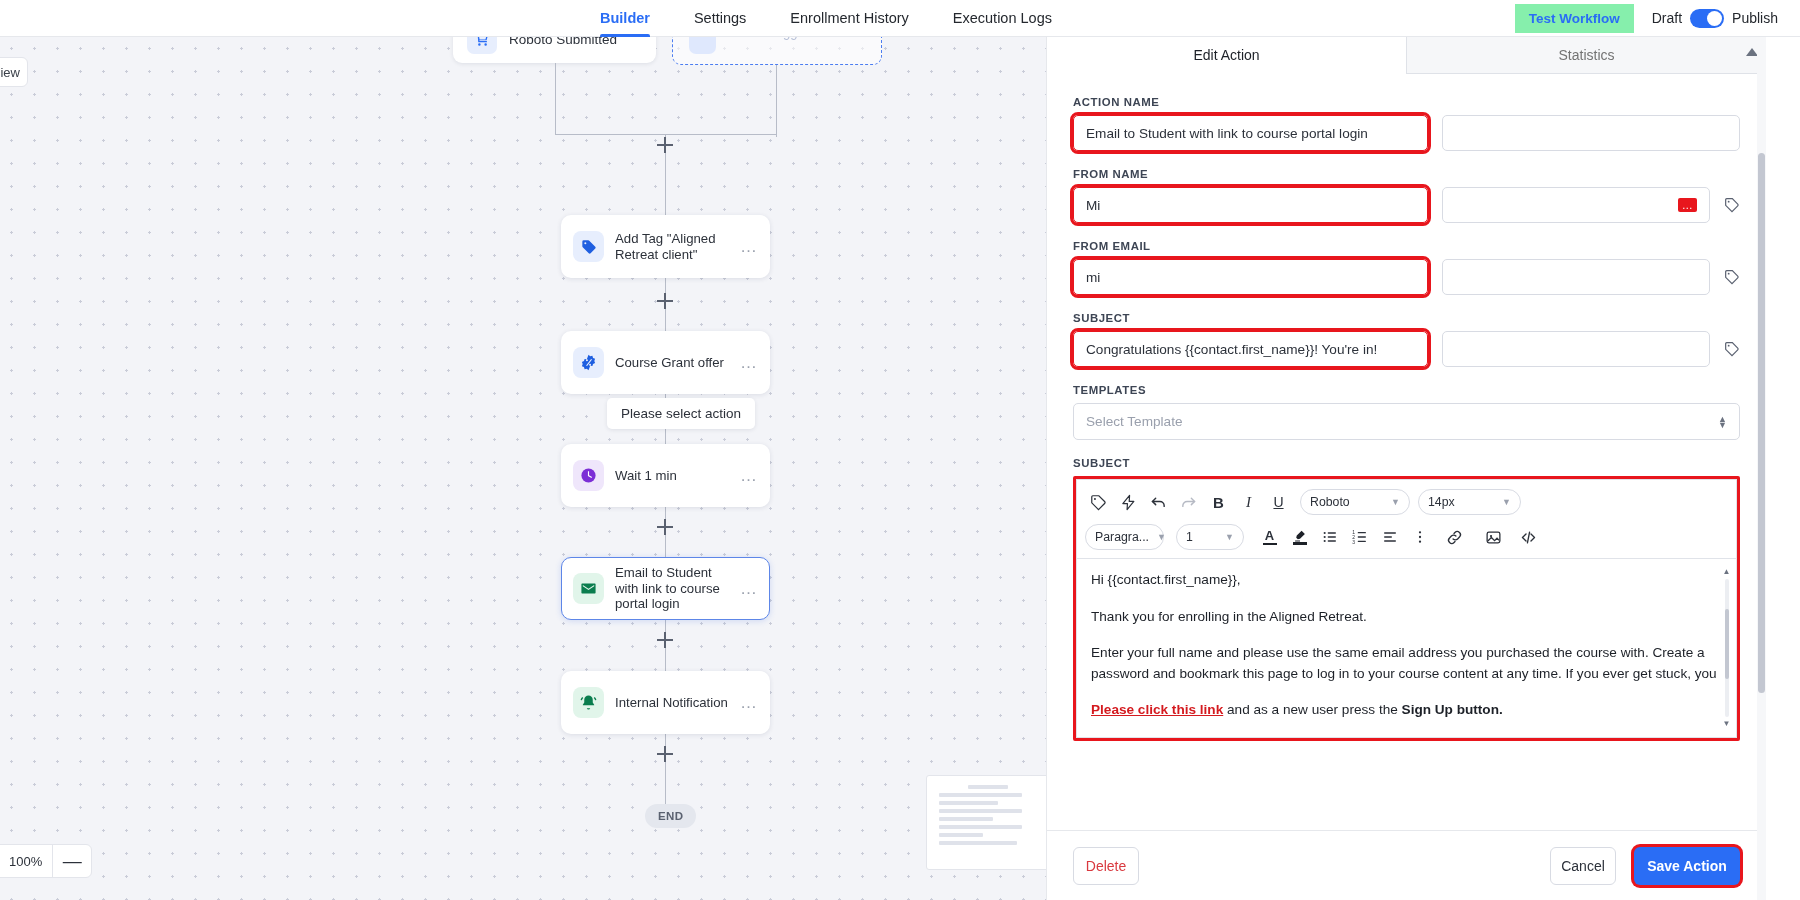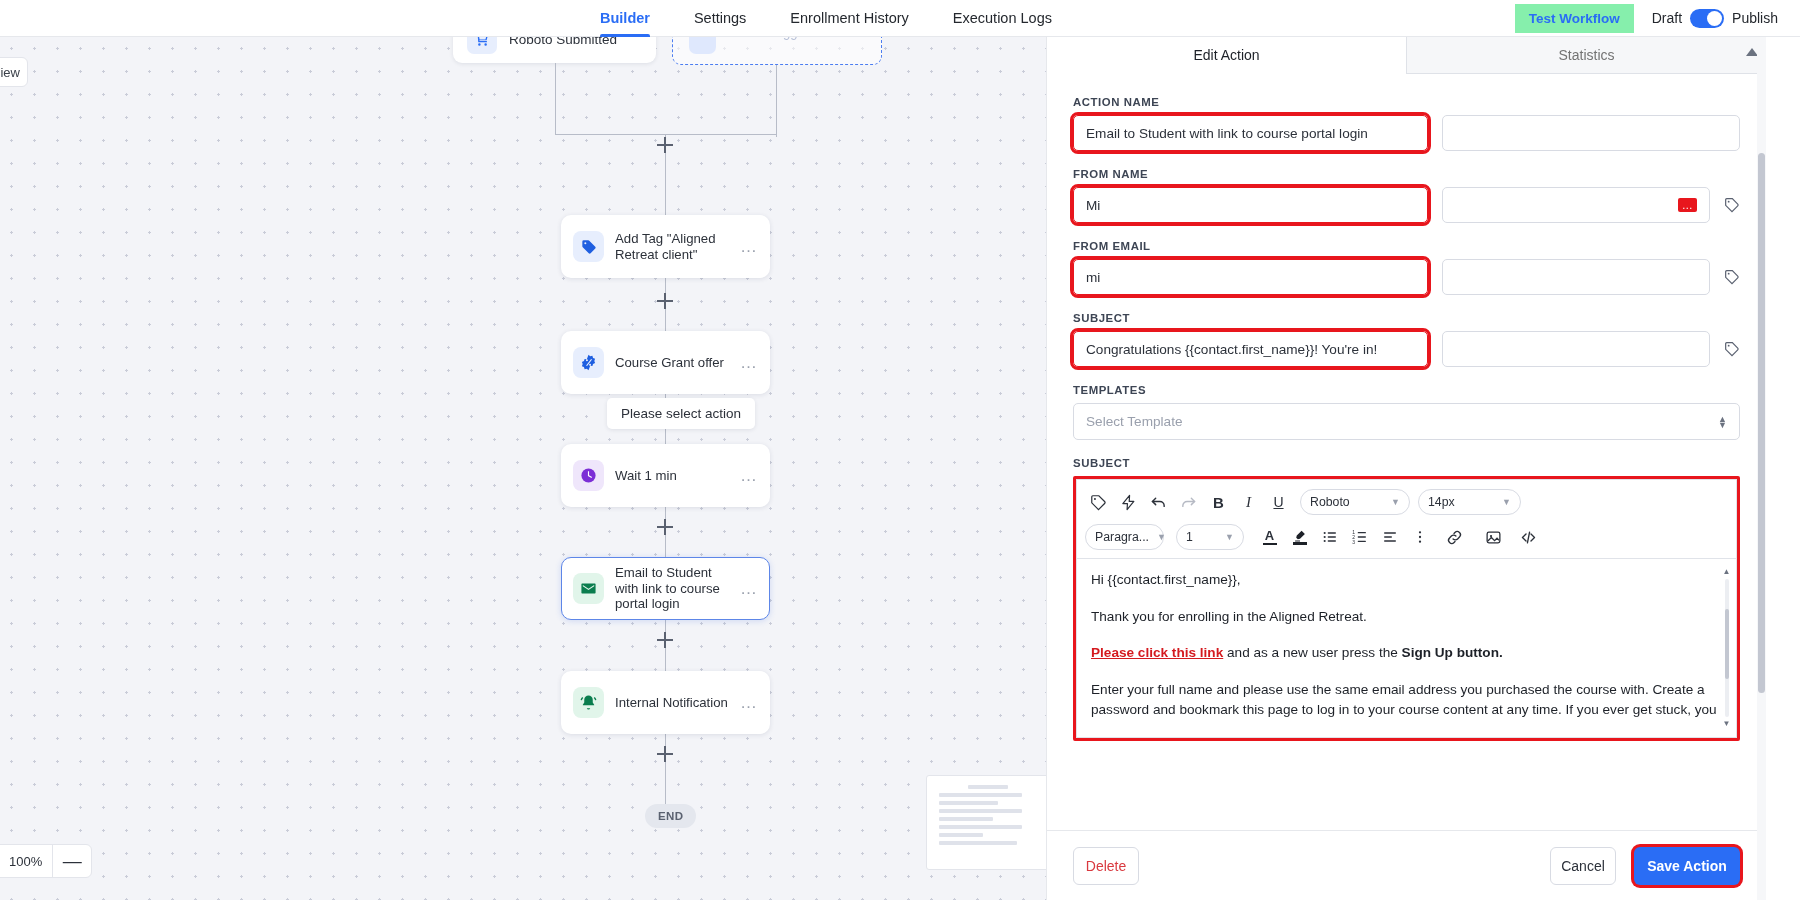--- a/index.html
+++ b/index.html
@@ -567,24 +567,24 @@
                   <path d="M13.5 4.5l-3 15"></path>
                 </svg>
             </div>
           </div>
         </div>
 
         <div class="editor-body">
           <div class="etext">
             <p>Hi {{contact.first_name}},</p>
             <p>Thank you for enrolling in the Aligned Retreat.</p>
+            <p>Enter your full name and please use the same email address you purchased the course with. Create a password and bookmark this page to log in to your course content at any time. If you ever get stuck, you</p>
             <p>
               <span class="elink">Please click this link</span><span> and as a new user press the </span><span class="ebold">Sign Up button.</span>
             </p>
-            <p>Enter your full name and please use the same email address you purchased the course with. Create a password and bookmark this page to log in to your course content at any time. If you ever get stuck, you</p>
           </div>
           <div class="escroll">
             <span class="arw">▲</span>
             <div class="trk">
                 <div class="thb"></div>
               </div>
             <span class="arw">▼</span>
           </div>
         </div>
       </div>

